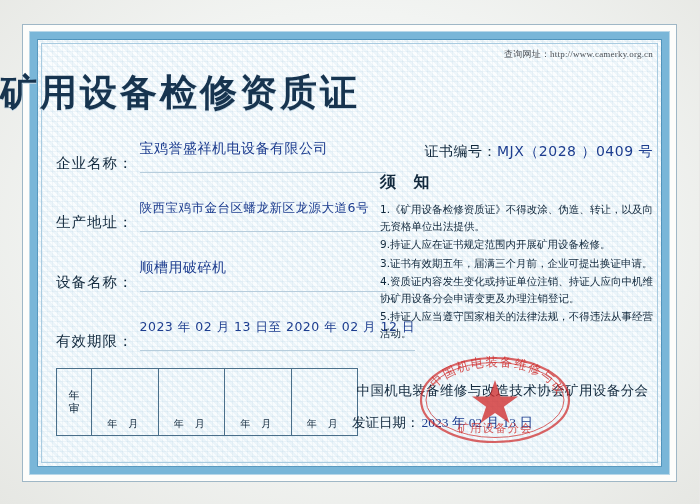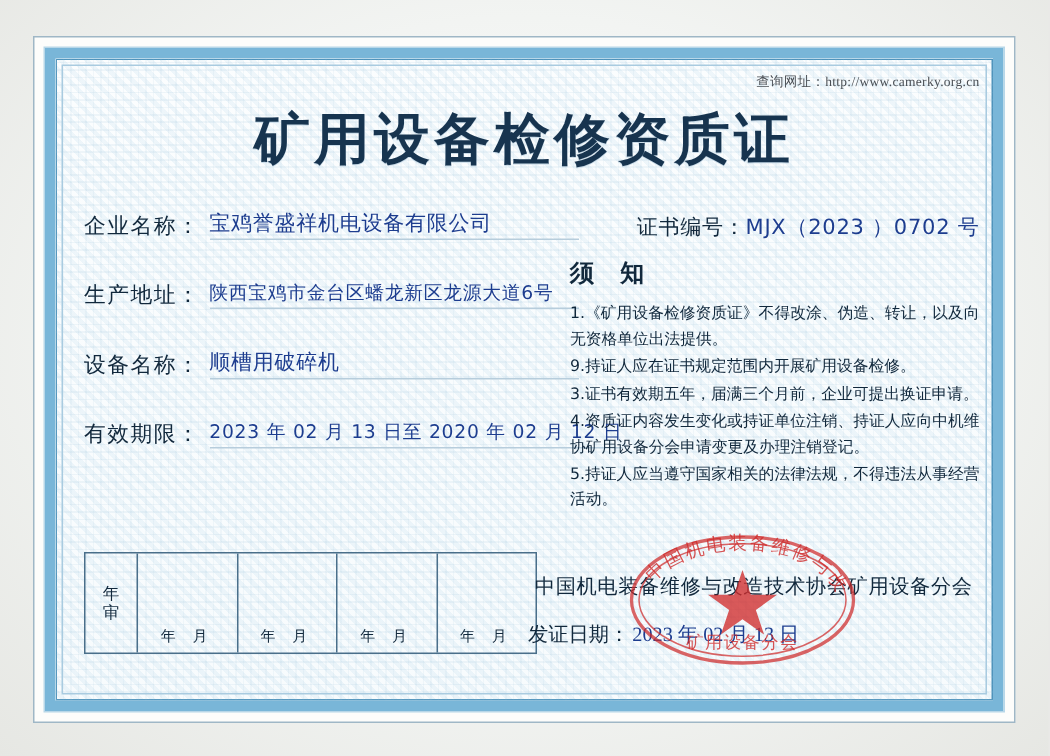--- a/index.html
+++ b/index.html
@@ -38,21 +38,21 @@
     position:absolute;left:41px;top:43px;right:41px;bottom:41px;
     border:1px solid #a9cbe0;
   }
   .url{
     position:absolute;right:46px;top:48px;
     font-family:"Liberation Serif",serif;
     font-size:9px;color:#4a4f55;letter-spacing:0.2px;
   }
   .title{
     position:absolute;left:0;right:0;top:68px;
-    text-align:center;
+    text-align:left;
     font-family:"DejaVu Sans","Liberation Sans",sans-serif;
     font-weight:bold;
     font-size:37px;
     letter-spacing:3px;
     color:#17344f;
     text-shadow:0 1px 0 #c9dbe8;
   }
   
   .fields{
     position:absolute;left:56px;top:140px;width:330px;
@@ -63,21 +63,21 @@
   .f-label{
     font-size:14.5px;color:#11283c;white-space:nowrap;
     font-family:"DejaVu Sans","Liberation Sans",sans-serif;
     letter-spacing:1px;
   }
   .f-value{
     flex:1;margin-left:6px;
     font-size:14px;color:#1d3d8f;
     font-family:"DejaVu Sans","Liberation Sans",sans-serif;
     border-bottom:1px solid #b7cddc;
-    padding-bottom:1px;
+    padding-bottom:14px;
     white-space:nowrap;
     letter-spacing:0.5px;
   }
   .f-value.small{font-size:12.5px;}
   
   .certno{
     position:absolute;right:46px;top:143px;
     font-size:14px;color:#11283c;
     font-family:"DejaVu Sans","Liberation Sans",sans-serif;
     letter-spacing:0.5px;
@@ -172,21 +172,21 @@
       <div class="f-label">设备名称：</div>
       <div class="f-value">顺槽用破碎机</div>
     </div>
     <div class="field">
       <div class="f-label">有效期限：</div>
       <div class="f-value small">2023 年 02 月 13 日至 2020 年 02 月 12 日</div>
     </div>
   </div>
 
   <div class="certno">
-    <span>证书编号：</span><span class="num">MJX（2023 ）0702 号</span>
+    <span>证书编号：</span><span class="num">MJX（2028 ）0409 号</span>
   </div>
 
   <div class="notice">
     <div class="notice-title">须 知</div>
     <ul class="notice-list">
       <li>1.《矿用设备检修资质证》不得改涂、伪造、转让，以及向无资格单位出法提供。</li>
       <li>9.持证人应在证书规定范围内开展矿用设备检修。</li>
       <li>3.证书有效期五年，届满三个月前，企业可提出换证申请。</li>
       <li>4.资质证内容发生变化或持证单位注销、持证人应向中机维协矿用设备分会申请变更及办理注销登记。</li>
       <li>5.持证人应当遵守国家相关的法律法规，不得违法从事经营活动。</li>

